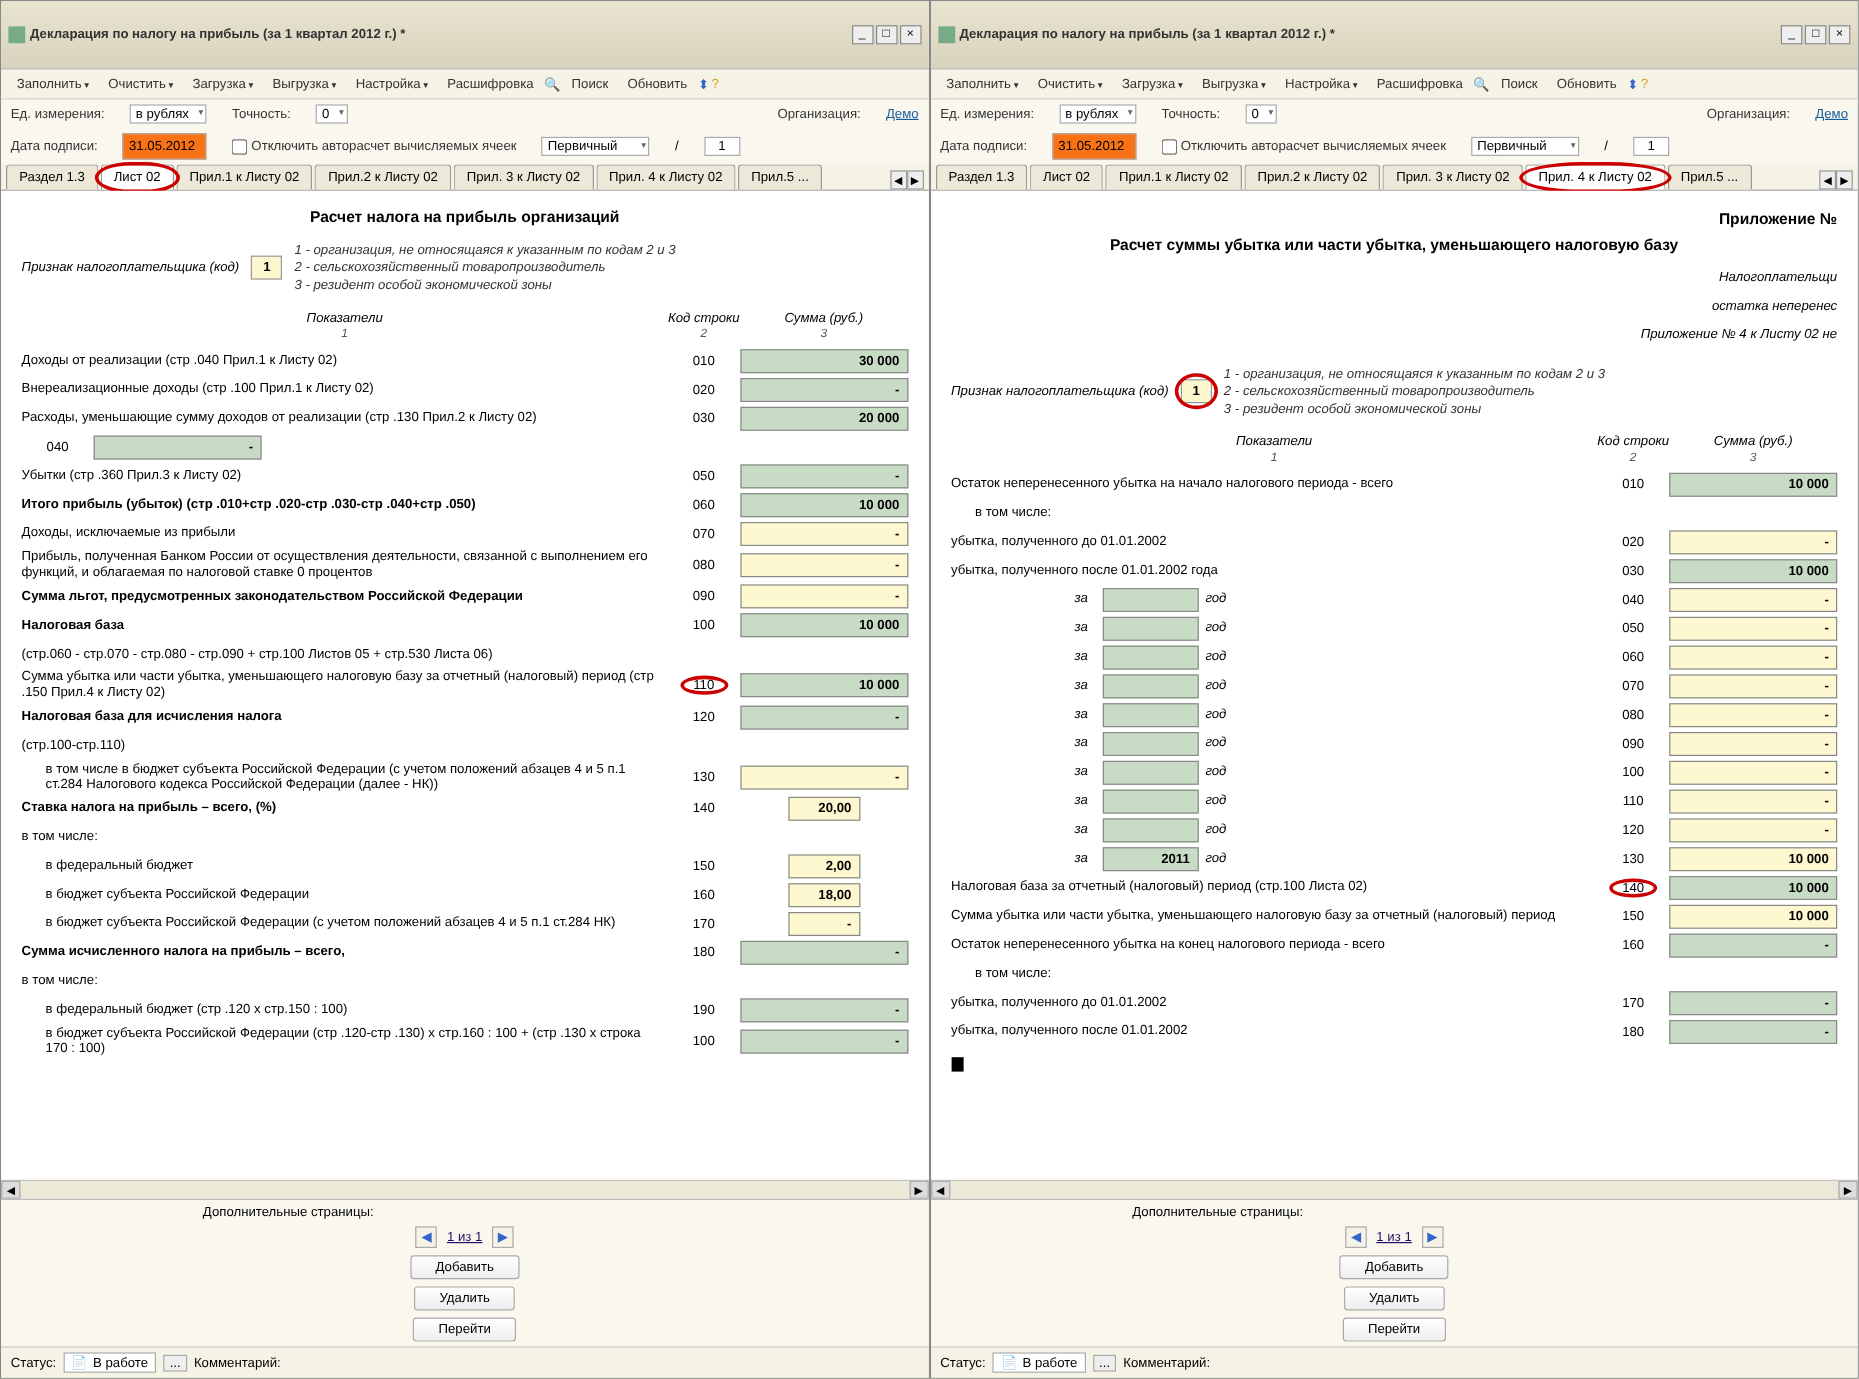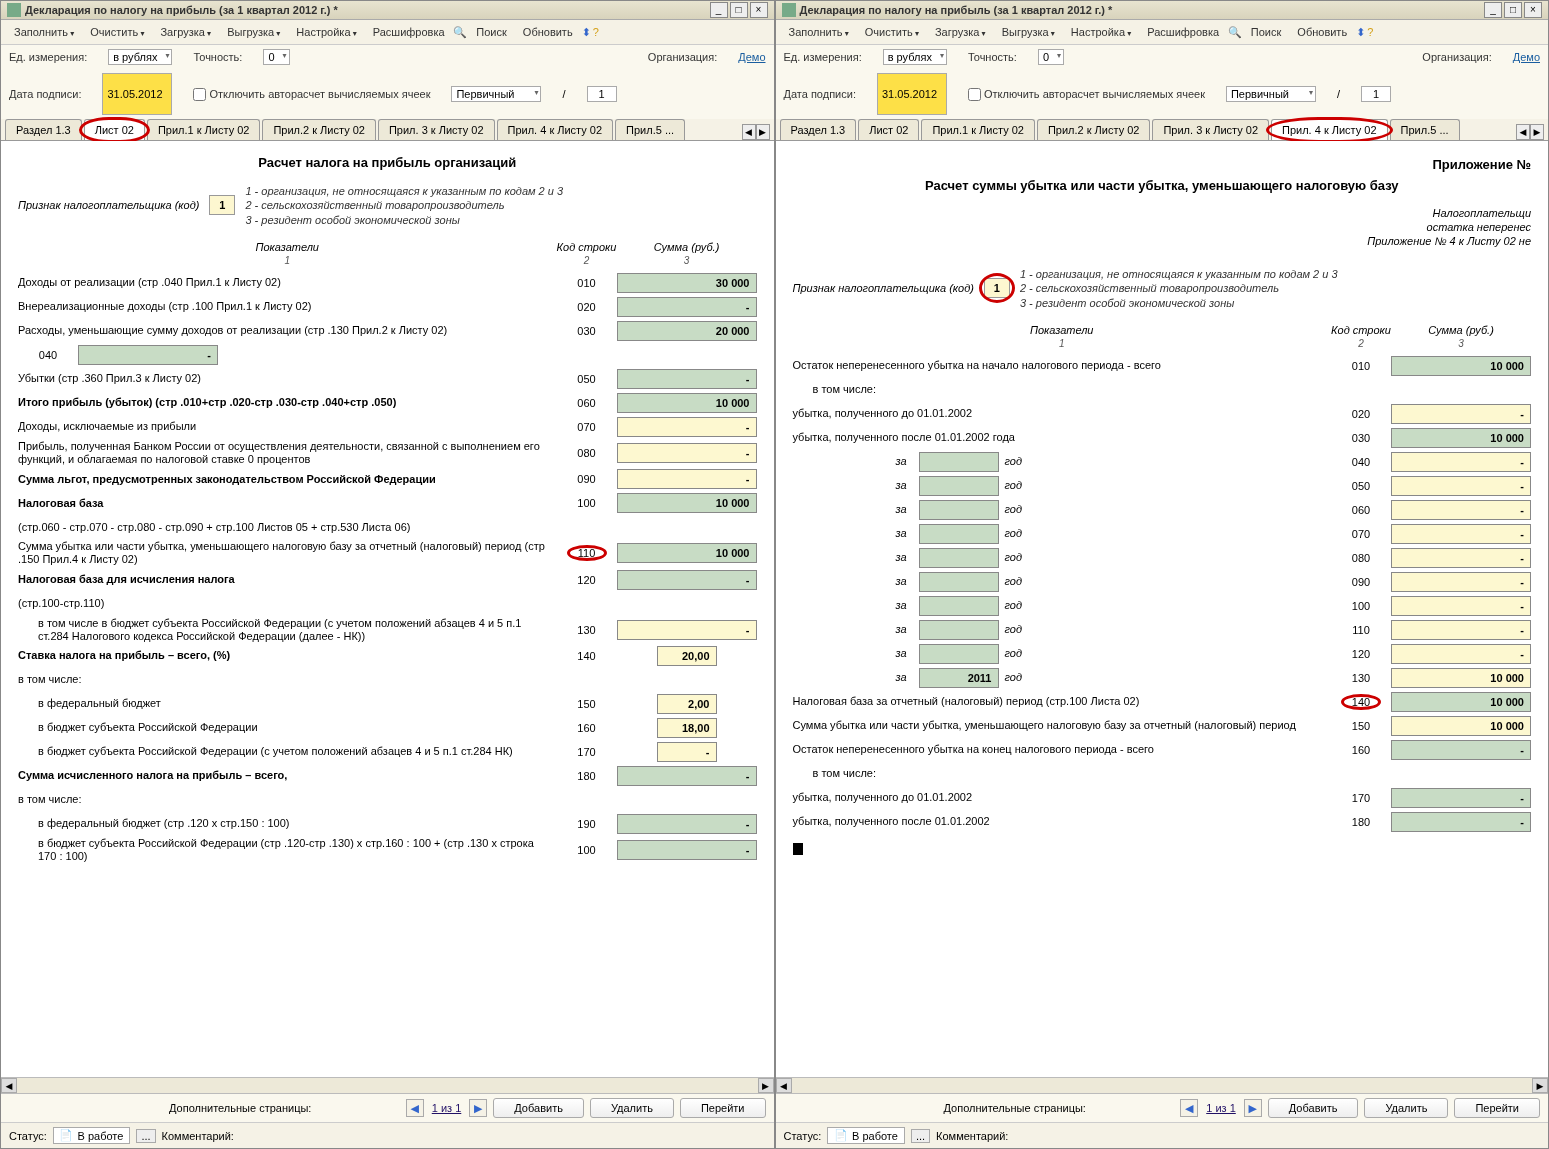--- a/index.html
+++ b/index.html
@@ -1,31 +1,31 @@
 <!DOCTYPE html>
 <html><head>
 <meta charset="utf-8">
 <style>
 * { box-sizing: border-box; margin: 0; padding: 0; }
 body { font-family: Arial, sans-serif; font-size: 11px; background: #fff; display: flex; }
 .pane { width: 50%; border: 1px solid #888; background: #faf8ee; display: flex; flex-direction: column; height: 1149px; position: relative; }
-.titlebar { background: linear-gradient(#e8e4d0, #d8d3bc); padding: 1px 6px; display: flex; align-items: center; border-bottom: 1px solid #aaa; }
+.titlebar { background: linear-gradient(#e8e4d0, #d8d3bc); padding: 20px 6px; display: flex; align-items: center; border-bottom: 1px solid #aaa; }
 .titlebar .icon { width: 14px; height: 14px; background: #7a8; margin-right: 4px; }
 .titlebar .title { flex: 1; font-weight: bold; color: #333; }
 .titlebar .wbtn { width: 18px; height: 16px; border: 1px solid #888; margin-left: 2px; background: #eee; text-align: center; line-height: 14px; font-size: 10px; cursor: pointer; }
 .toolbar { background: #f5f2e6; padding: 3px 6px; border-bottom: 1px solid #ccc; display: flex; align-items: center; gap: 2px; flex-wrap: wrap; }
 .tbtn { padding: 2px 6px; color: #333; cursor: pointer; border: 1px solid transparent; border-radius: 2px; }
 .dd::after { content: " ▾"; font-size: 8px; }
 .mag { color: #d4a017; }
 .params { background: #faf8ee; padding: 4px 8px; display: flex; align-items: center; gap: 21px; flex-wrap: wrap; font-size: 11px; }
 .params label { color: #333; }
 .sel { border: 1px solid #aaa; background: #fff; padding: 1px 14px 1px 4px; font-size: 11px; position: relative; }
 .sel::after { content: "▾"; position: absolute; right: 2px; font-size: 8px; color: #666; }
 .org-link { color: #1a5ea0; text-decoration: underline; cursor: pointer; }
-.date-inp { border: 1px solid #aaa; background: #fde047; padding: 14px 4px; width: 70px; }
+.date-inp { border: 1px solid #aaa; background: #f97316; padding: 4px 4px; width: 70px; }
 .chk { display: inline-flex; align-items: center; gap: 3px; }
 .chk input { margin: 0; }
 .num-inp { border: 1px solid #aaa; background: #fff; width: 30px; padding: 1px 4px; text-align: center; }
 .tabs { background: #f5f2e6; display: flex; align-items: flex-end; padding: 0 4px; border-bottom: 1px solid #999; position: relative; }
 .tab { padding: 4px 10px; border: 1px solid #999; border-bottom: none; background: #ede9d8; margin-right: 2px; border-radius: 3px 3px 0 0; cursor: pointer; font-size: 11px; white-space: nowrap; }
 .tab.active { background: #fff; }
 .tab.circled { position: relative; }
 .tab.circled::before { content: ""; position: absolute; inset: -3px -6px; border: 3px solid #c00; border-radius: 50%/60%; pointer-events: none; }
 .tabnav { margin-left: auto; display: flex; }
 .tabnav .nb { width: 14px; height: 16px; border: 1px solid #999; background: #eee; text-align: center; line-height: 14px; font-size: 9px; cursor: pointer; }
@@ -54,33 +54,33 @@
 .row .c3 { width: 140px; }
 .val { border: 1px solid #888; height: 20px; line-height: 18px; padding: 0 6px; text-align: right; font-weight: bold; font-size: 11px; }
 .val.green { background: #c8dcc5; }
 .val.yellow { background: #fdf8d0; }
 .val.yellow-sm { background: #fdf8d0; width: 60px; margin: 0 auto; }
 .val.green-sm { background: #c8dcc5; width: 80px; display: inline-block; }
 .year-row { display: flex; align-items: center; gap: 6px; }
 .year-row .za { width: 120px; text-align: right; font-style: italic; padding-right: 6px; }
 .year-row .god { width: 40px; font-style: italic; }
 .footer-sep { border-top: 1px solid #bbb; }
-.dop { background: #faf8ee; padding: 4px 8px; display: flex; align-items: center; gap: 6px; justify-content: flex-end; }
+.dop { background: #faf8ee; padding: 4px 8px; display: flex; align-items: center; gap: 6px; justify-content: flex-end; flex-direction: column; }
 .dop .lbl { margin-right: auto; margin-left: 160px; }
 .pager { display: flex; align-items: center; gap: 2px; }
 .pbtn { width: 18px; height: 18px; border: 1px solid #aaa; background: #f5f2e6; text-align: center; line-height: 16px; cursor: pointer; color: #36c; }
 .pinfo { padding: 0 6px; color: #216; text-decoration: underline; }
 .abtn { border: 1px solid #aaa; border-radius: 3px; background: linear-gradient(#fff,#eee); padding: 3px 20px; cursor: pointer; }
 .status { background: #f5f2e6; padding: 4px 8px; display: flex; align-items: center; gap: 6px; border-top: 1px solid #ccc; }
 .status .sbox { border: 1px solid #aaa; background: #fff; padding: 1px 6px; display: flex; align-items: center; gap: 4px; }
 .status .dots { border: 1px solid #aaa; background: #eee; padding: 0 4px; cursor: pointer; }
 .scrollbar-h { height: 16px; background: #ede9d8; border-top: 1px solid #bbb; display: flex; }
 .scrollbar-h .sb-btn { width: 16px; border: 1px solid #aaa; background: #ddd; text-align: center; font-size: 9px; line-height: 14px; }
 .scrollbar-h .sb-track { flex: 1; }
-.rt { text-align: right; font-style: italic; margin: 2px 0; }
+.rt { text-align: right; font-style: italic; margin: 12px 0; }
 .h-right { text-align: right; font-weight: bold; font-size: 13px; margin: 6px 0; }
 .blk { width: 10px; height: 12px; background: #000; display: inline-block; }
 </style>
 </head>
 <body>
 
 <div class="pane">
   <div class="titlebar">
     <span class="icon"></span>
     <span class="title">Декларация по налогу на прибыль (за 1 квартал 2012 г.) *</span>

